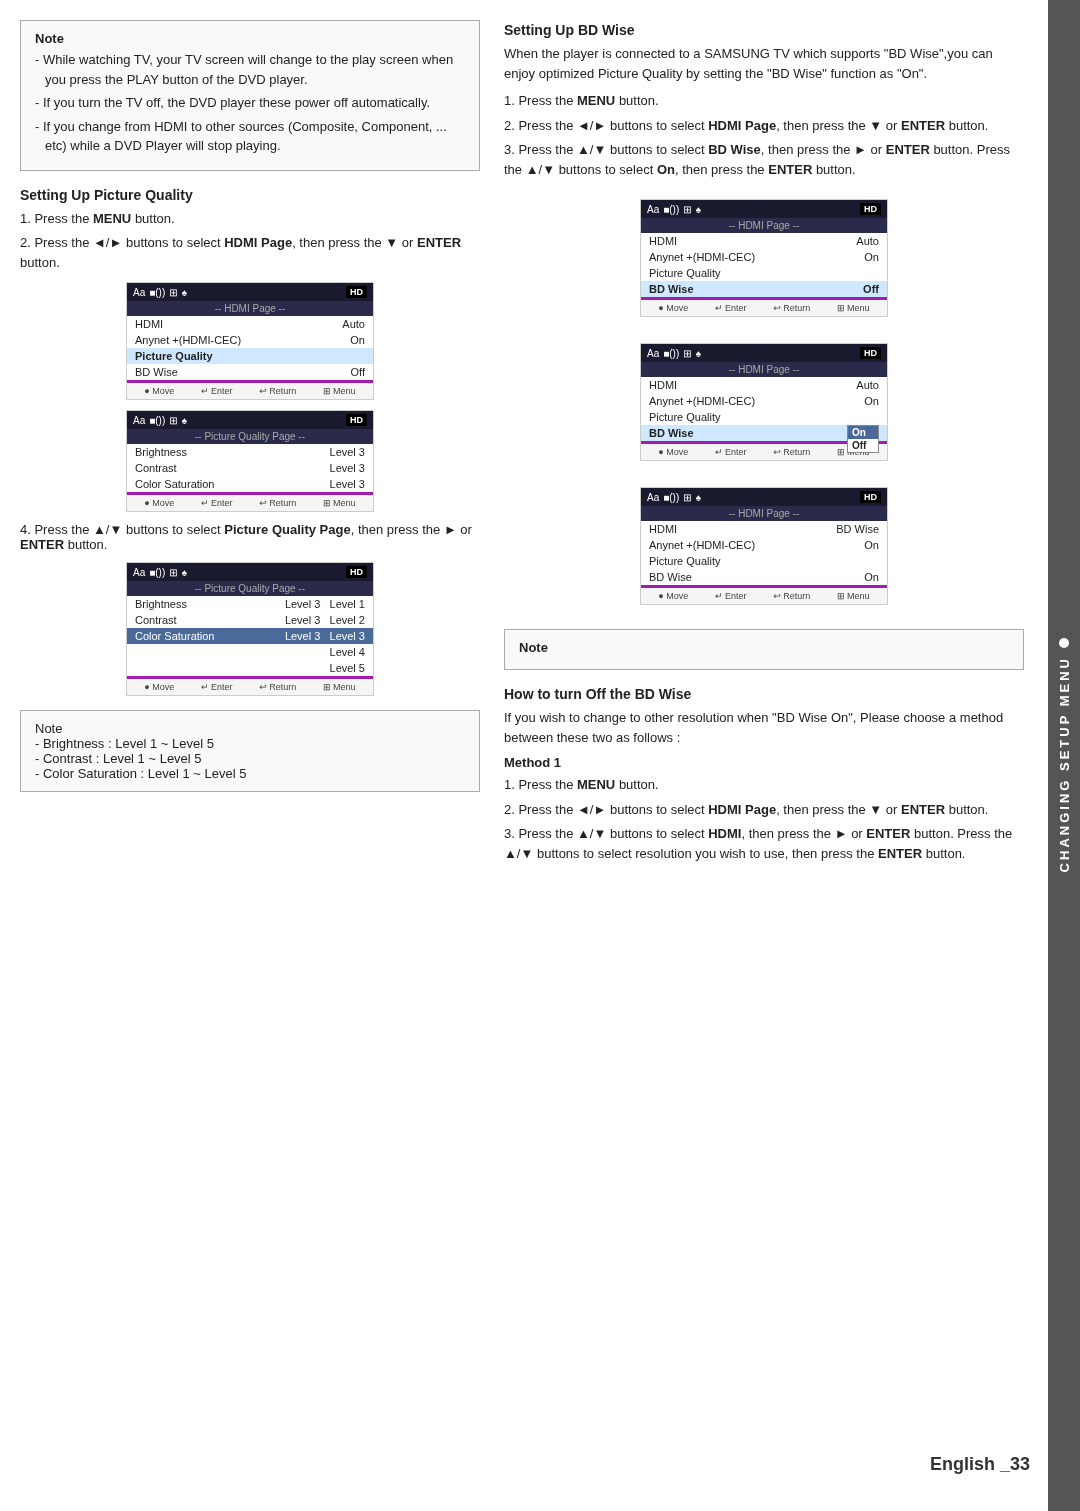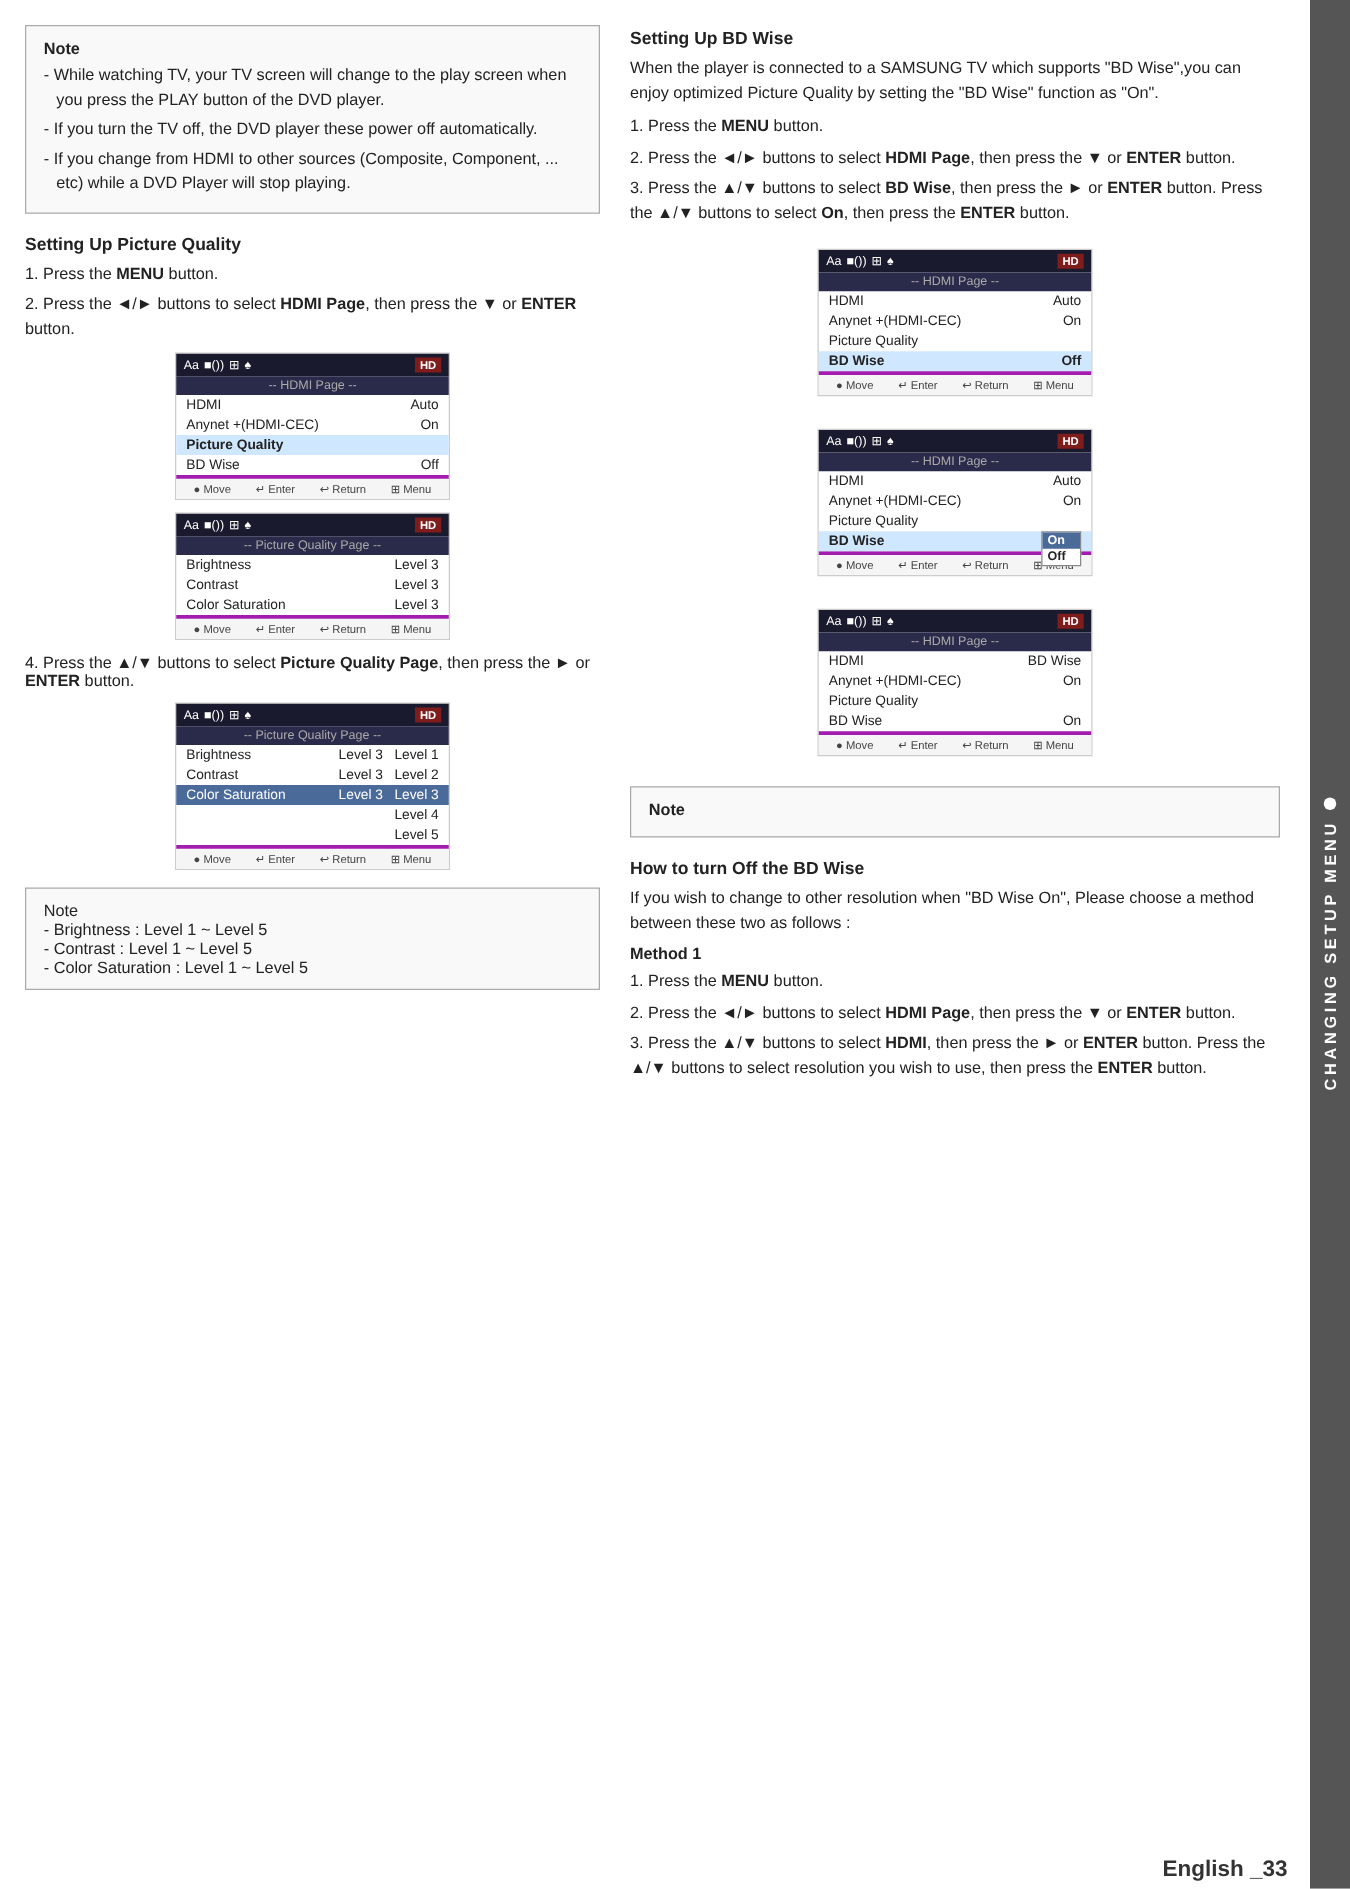--- a/index.html
+++ b/index.html
@@ -59,42 +59,42 @@
       list-style: none;
       padding: 0;
       margin-bottom: 10px;
     }
     .steps li {
       margin-bottom: 5px;
       line-height: 1.5;
     }
     .menu-screen {
       border: 1px solid #ccc;
-      width: 220px;
+      width: 248px;
       margin: 10px auto;
       font-size: 11px;
       background: #fff;
     }
     .menu-screen .menu-header {
       background: #1a1a2e;
       color: #fff;
       display: flex;
       align-items: center;
       justify-content: space-between;
       padding: 3px 6px;
       font-size: 10px;
     }
     .menu-screen .menu-header .icons {
       display: flex;
       gap: 4px;
       align-items: center;
       font-size: 10px;
     }
     .menu-screen .menu-header .hd-badge {
-      background: #7f1d1d;
+      background: #000000;
       color: #fff;
       font-size: 9px;
       font-weight: bold;
       padding: 1px 4px;
     }
     .menu-screen .menu-subheader {
       background: #2a2a4a;
       color: #aaa;
       text-align: center;
       padding: 2px;
@@ -125,21 +125,21 @@
       background: #f5f5f5;
     }
     .bottom-note {
       border: 1px solid #aaa;
       padding: 10px 14px;
       margin-top: 14px;
       background: #f9f9f9;
     }
     .eng-footer {
       position: absolute;
-      bottom: 5px;
+      bottom: 36px;
       right: 50px;
       font-size: 18px;
       font-weight: bold;
       color: #333;
     }
     .page-right-bar {
       position: absolute;
       right: 0;
       top: 0;
       width: 32px;

